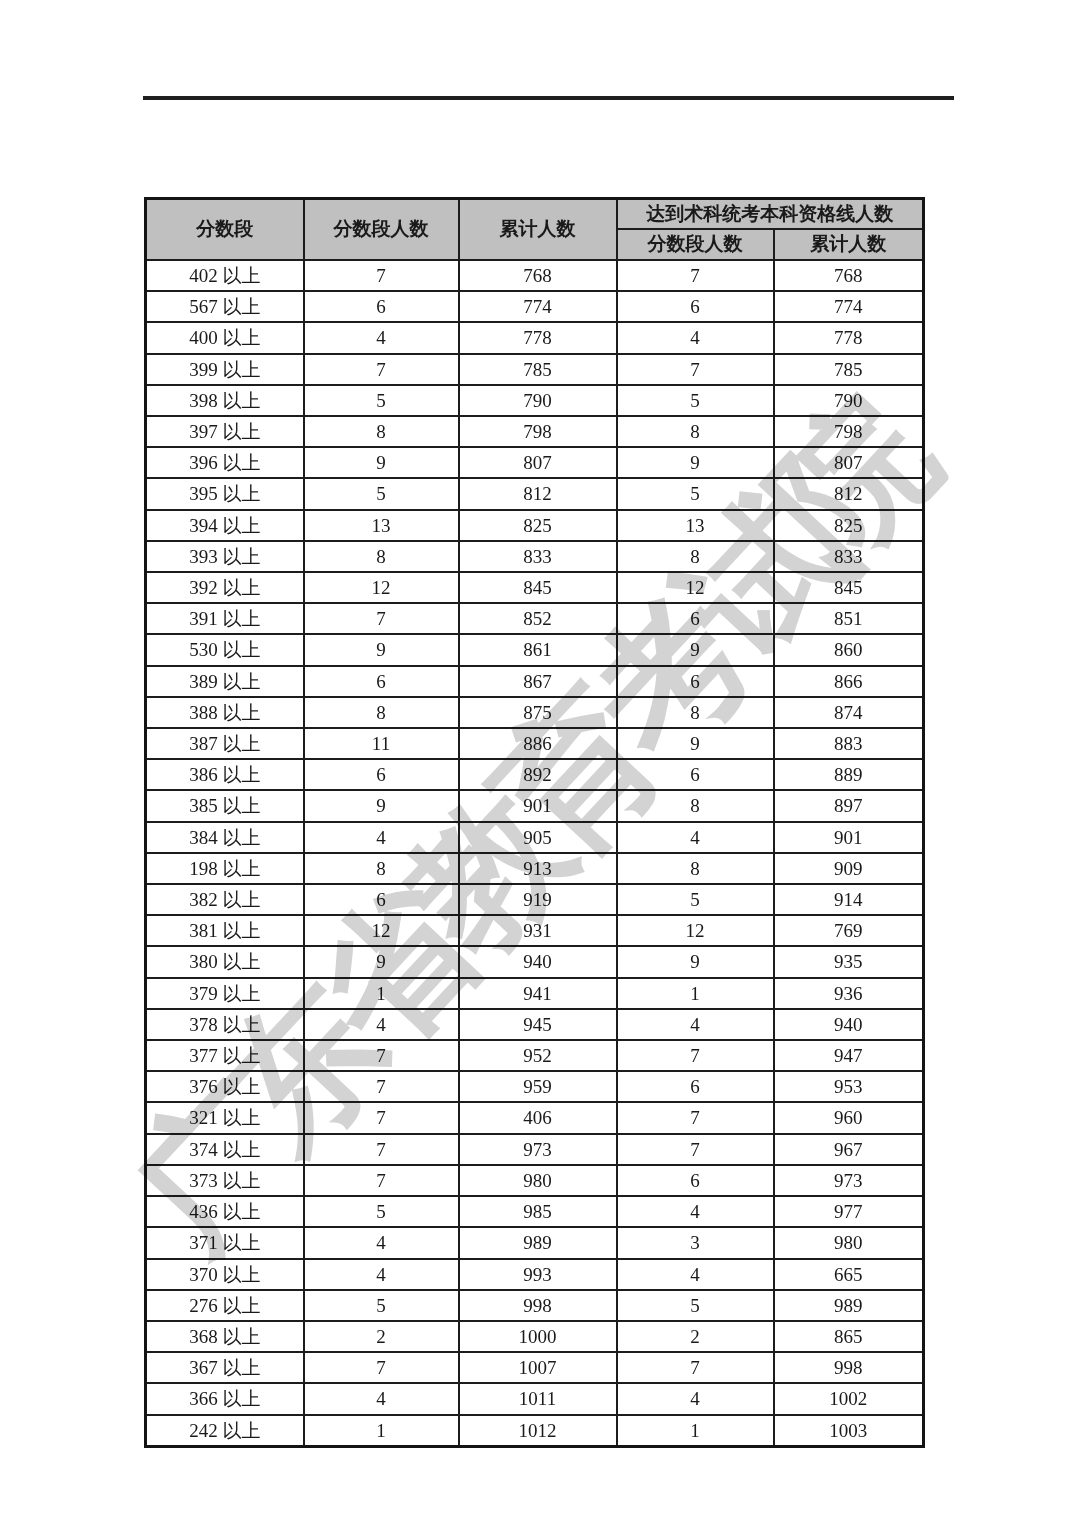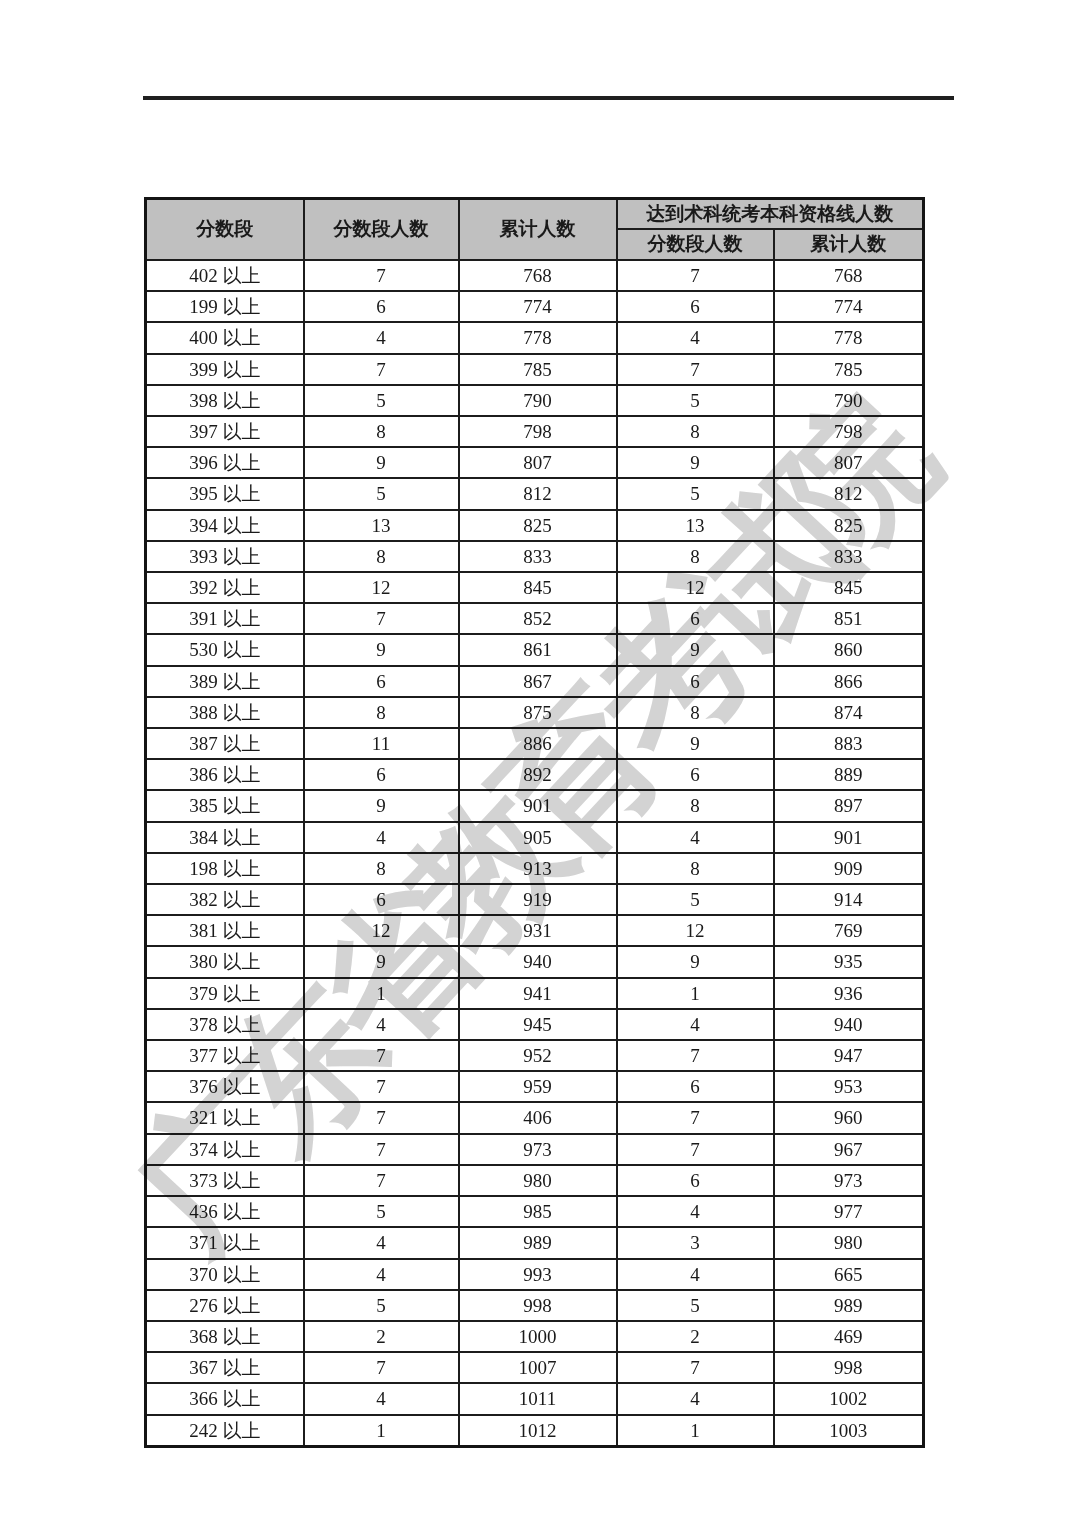--- a/index.html
+++ b/index.html
@@ -108,21 +108,21 @@
     </thead>
     <tbody id="table-body">
         <tr>
           <td>402 以上</td>
           <td>7</td>
           <td>768</td>
           <td>7</td>
           <td>768</td>
         </tr>
         <tr>
-          <td>199 以上</td>
+          <td>567 以上</td>
           <td>6</td>
           <td>774</td>
           <td>6</td>
           <td>774</td>
         </tr>
         <tr>
           <td>400 以上</td>
           <td>4</td>
           <td>778</td>
           <td>4</td>
@@ -343,21 +343,21 @@
           <td>5</td>
           <td>998</td>
           <td>5</td>
           <td>989</td>
         </tr>
         <tr>
           <td>368 以上</td>
           <td>2</td>
           <td>1000</td>
           <td>2</td>
-          <td>469</td>
+          <td>865</td>
         </tr>
         <tr>
           <td>367 以上</td>
           <td>7</td>
           <td>1007</td>
           <td>7</td>
           <td>998</td>
         </tr>
         <tr>
           <td>366 以上</td>

